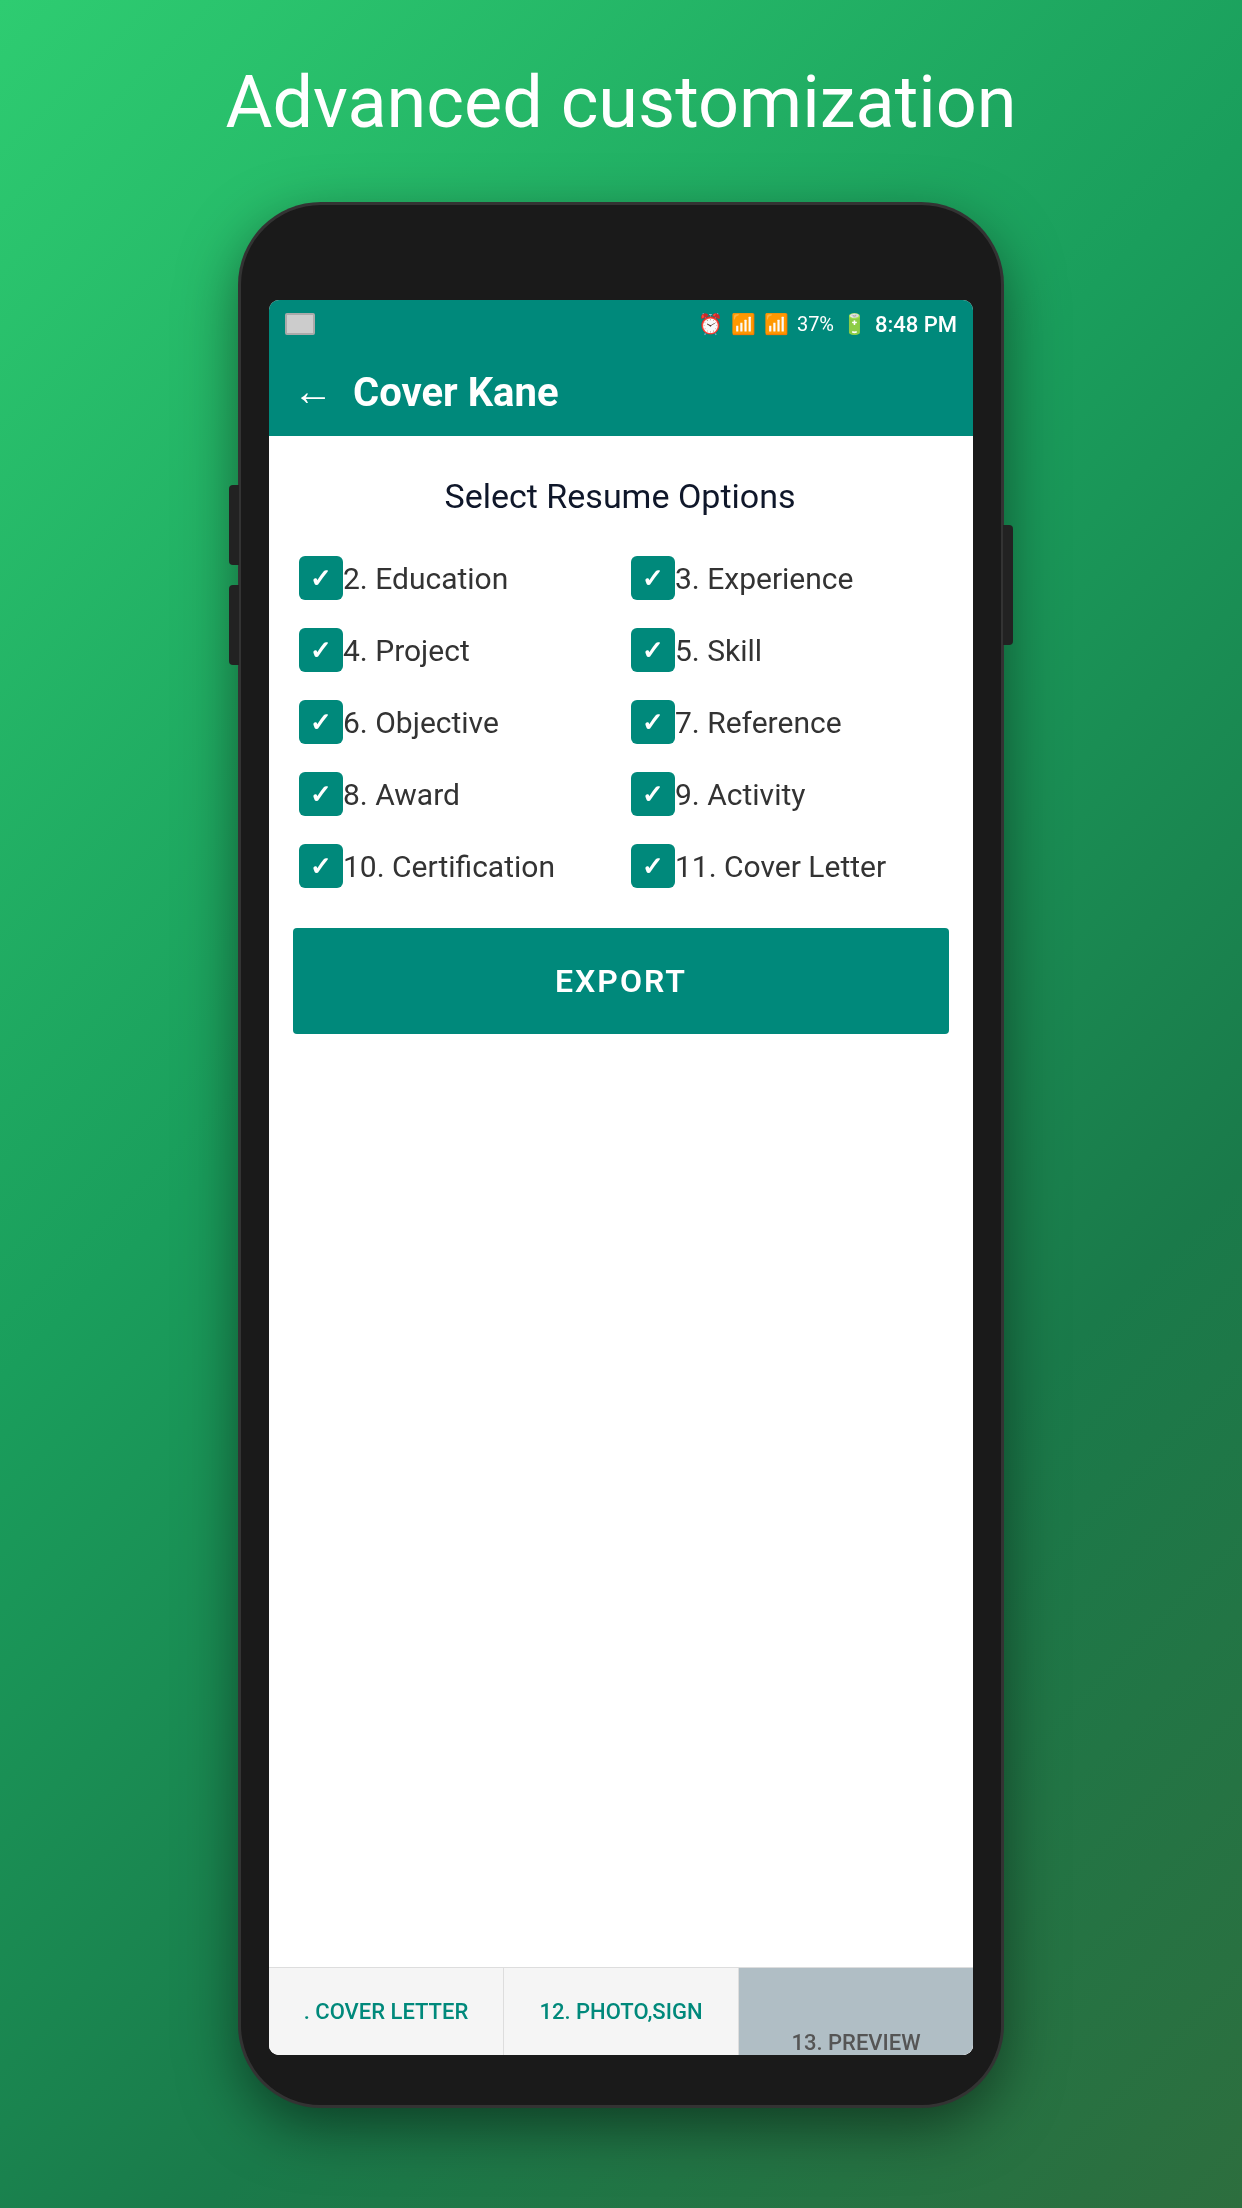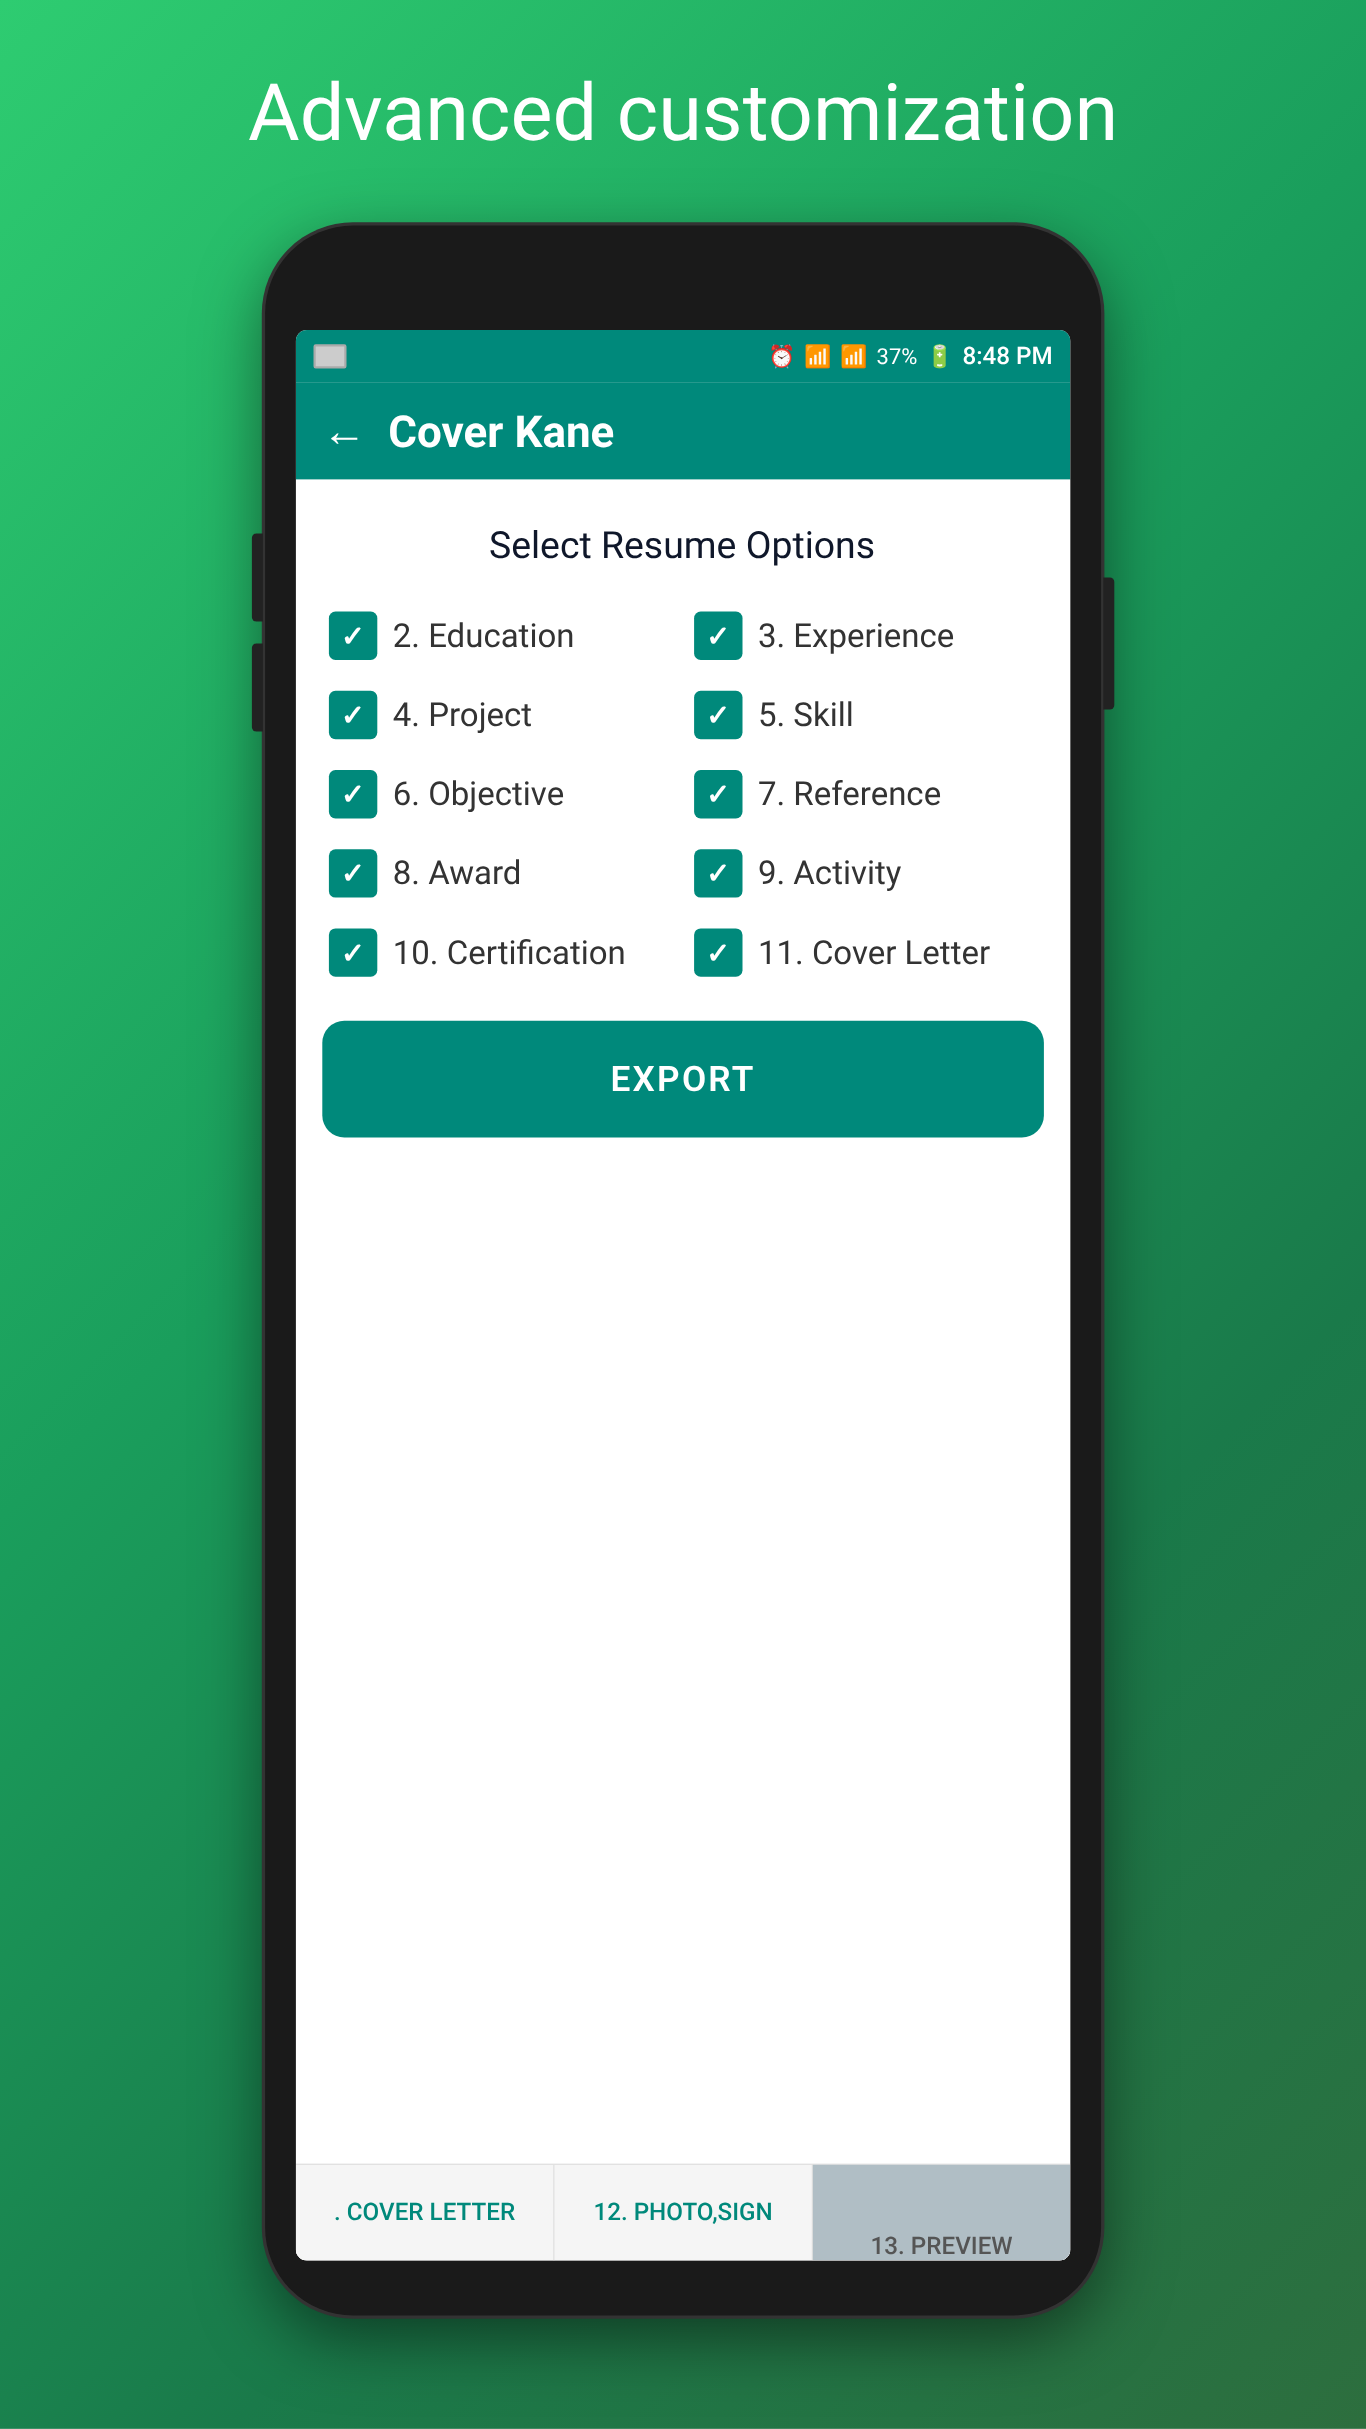--- a/index.html
+++ b/index.html
@@ -163,21 +163,20 @@
       display: grid;
       grid-template-columns: 1fr 1fr;
       gap: 8px 20px;
       padding: 0 30px;
       margin-bottom: 30px;
     }
 
     .option-item {
       display: flex;
       align-items: center;
-      gap: 14px;
       padding: 10px 0;
     }
 
     .checkbox {
       width: 44px;
       height: 44px;
       background: #00897b;
       border-radius: 6px;
       display: flex;
       align-items: center;
@@ -200,21 +199,21 @@
     .export-btn {
       background: #00897b;
       color: white;
       text-align: center;
       padding: 34px 16px;
       font-size: 32px;
       font-weight: 600;
       letter-spacing: 2px;
       cursor: pointer;
       margin: 0 24px 20px 24px;
-      border-radius: 20px;
+      border-radius: 4px;
     }
 
     .spacer {
       flex: 1;
       background: white;
     }
 
     
     .bottom-tabs {
       background: #f5f5f5;

